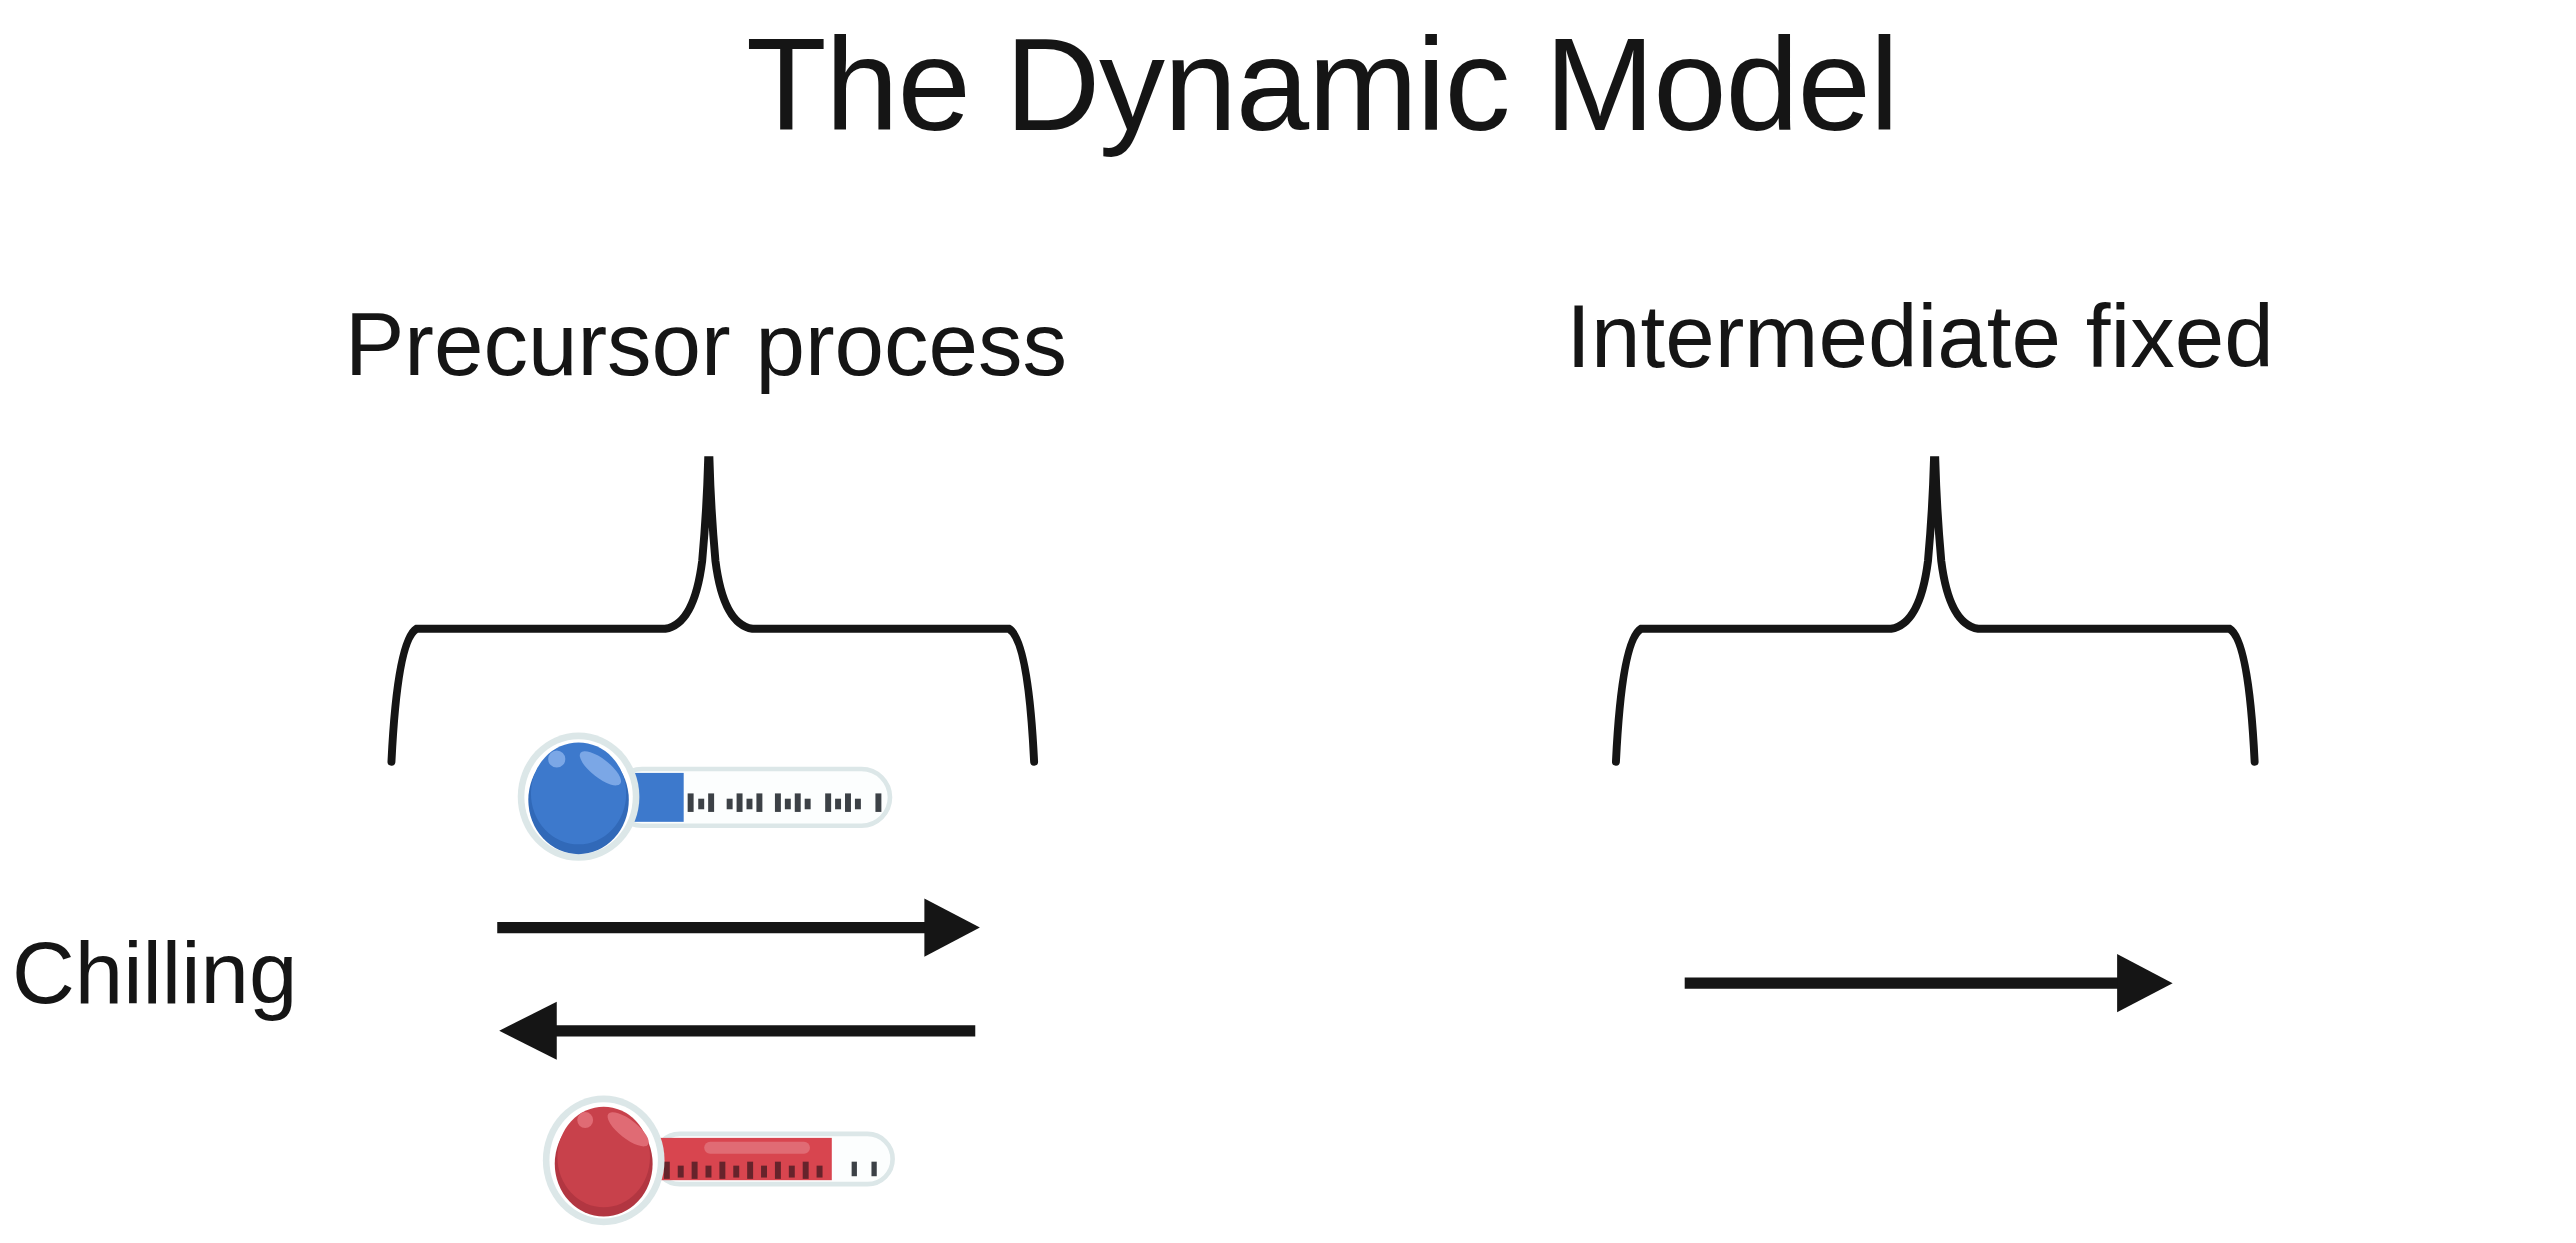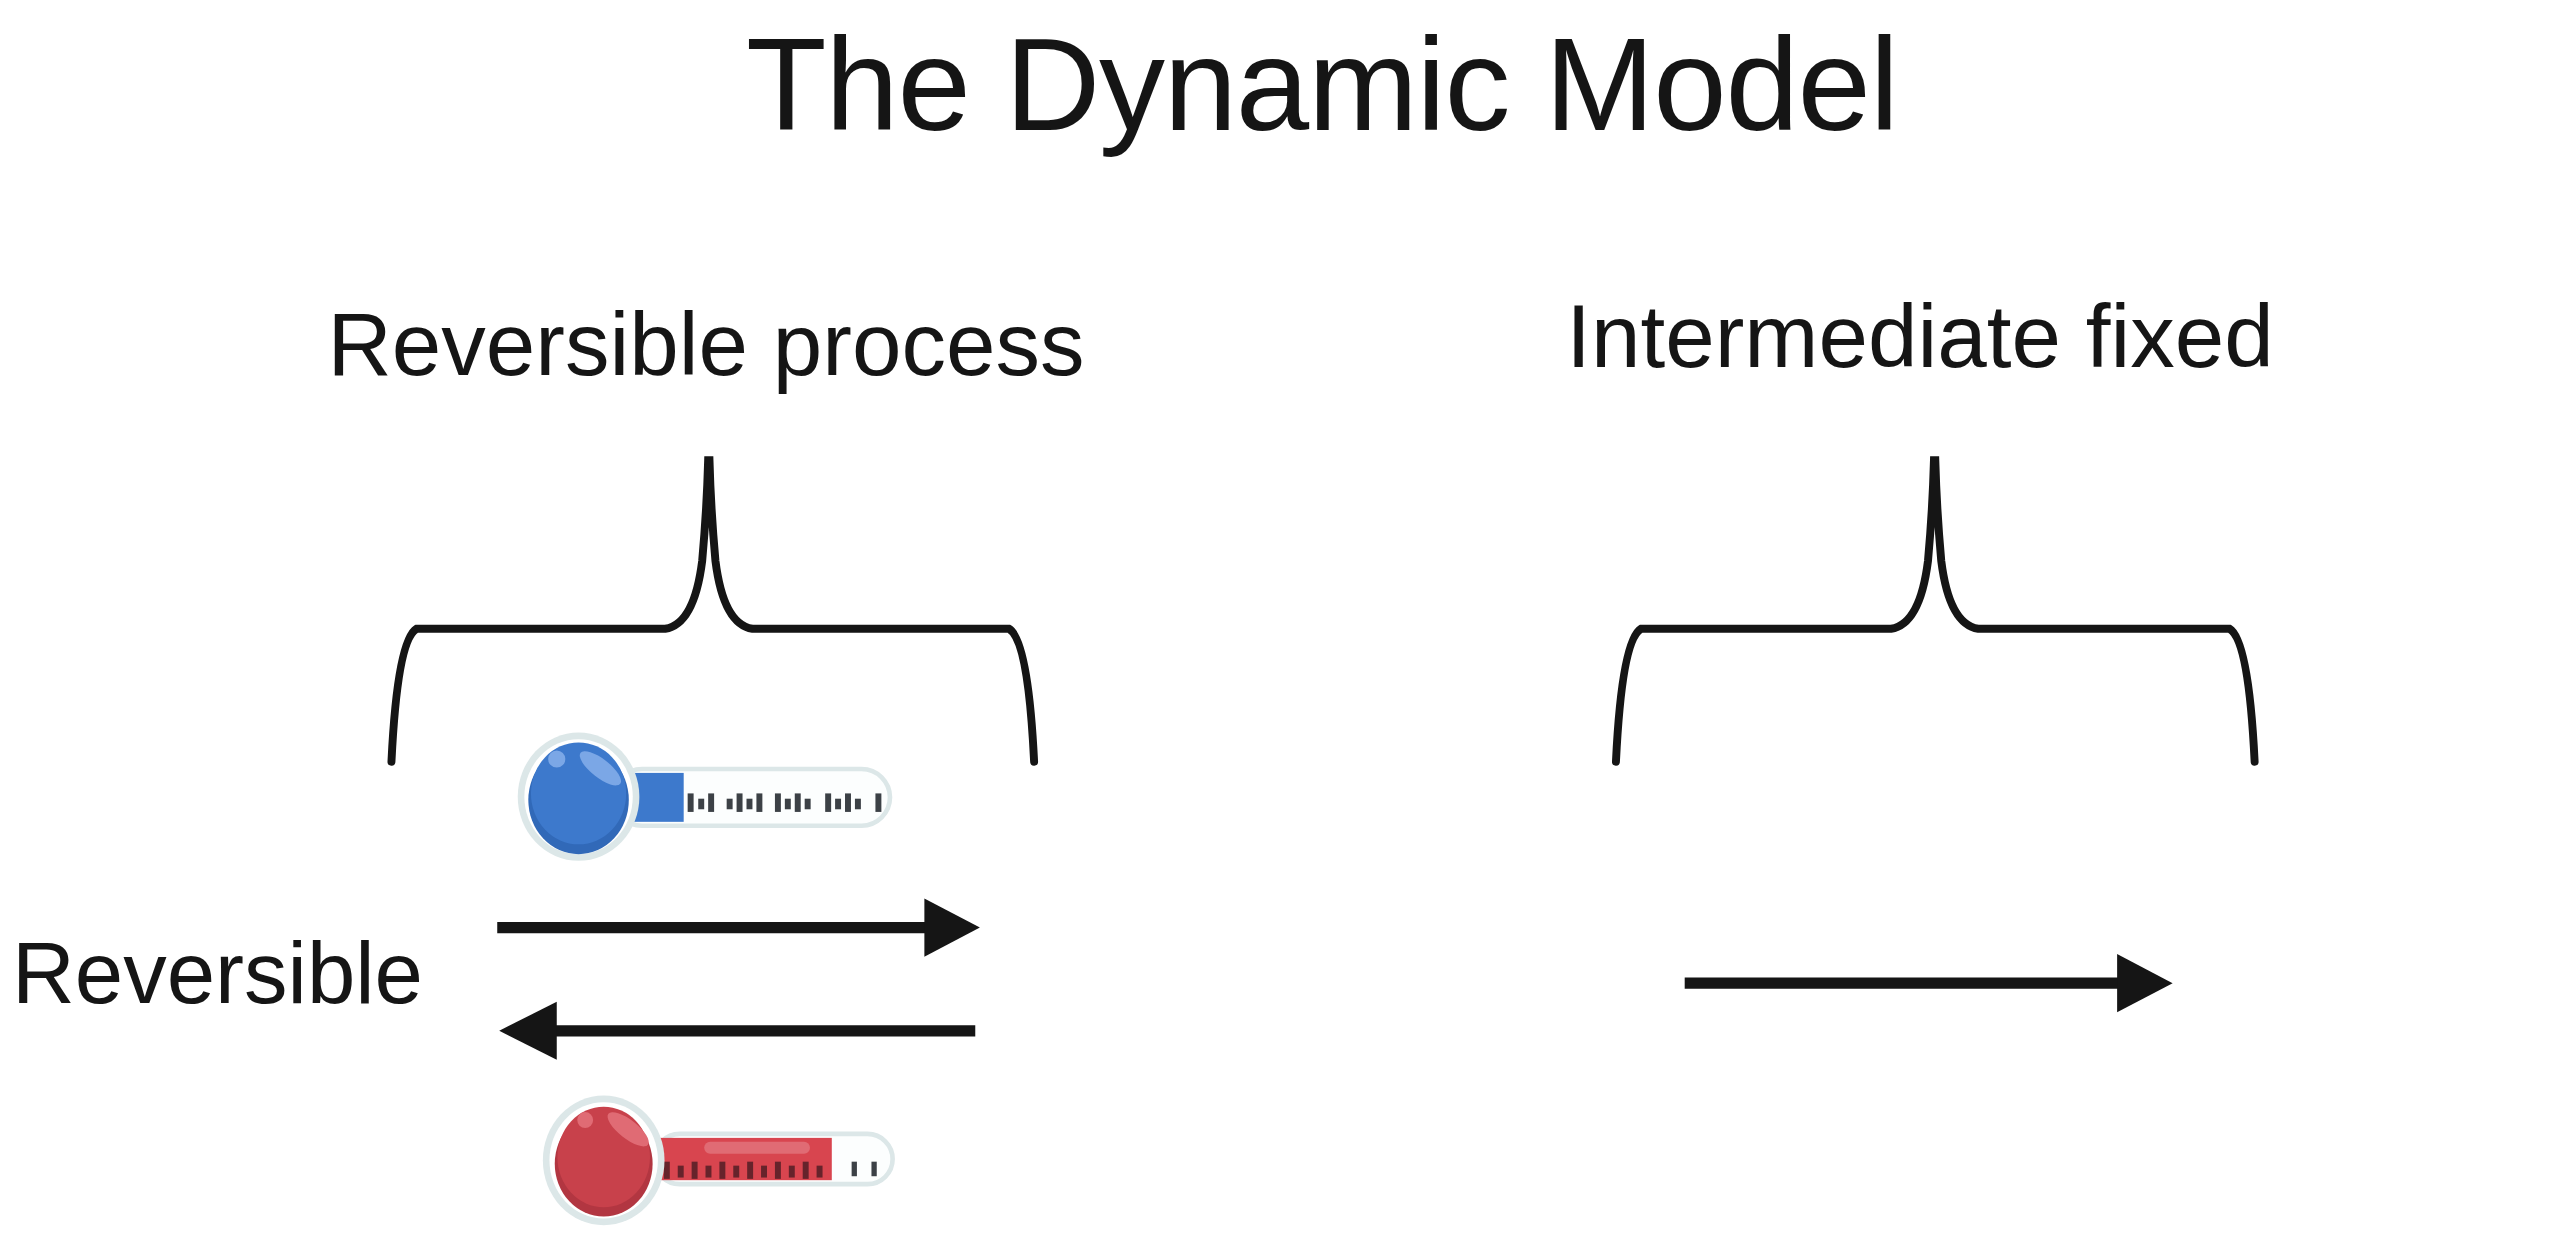--- a/index.html
+++ b/index.html
@@ -111,22 +111,22 @@
       <ellipse cx="913" cy="1755" rx="82" ry="88" fill="#ffffff"></ellipse>
       <ellipse cx="913" cy="1760" rx="74" ry="80" fill="#b23641"></ellipse>
       <ellipse cx="913" cy="1750" rx="70" ry="76" fill="#c8414b"></ellipse>
       <ellipse cx="950" cy="1708" rx="38" ry="14" transform="rotate(38 950 1708)" fill="#e06b74"></ellipse>
       <circle cx="885" cy="1694" r="12" fill="#e06b74"></circle>
     </g>
   </svg>
 
   <div class="abs title">The Dynamic Model</div>
 
-  <div class="abs brace-label lbl-reversible">Reversible process</div>
+  <div class="abs brace-label lbl-reversible">Precursor process</div>
 
   <div class="abs brace-label lbl-irreversible">Intermediate fixed</div>
 
-  <div class="abs node node-precursor">Reversible</div>
+  <div class="abs node node-precursor">Chilling</div>
 
 
 
 </div>
 
 
 </body></html>

